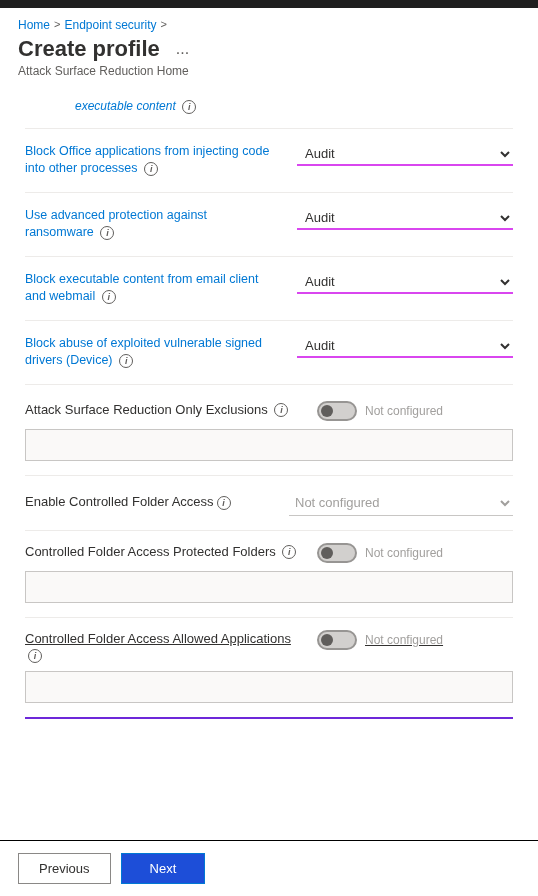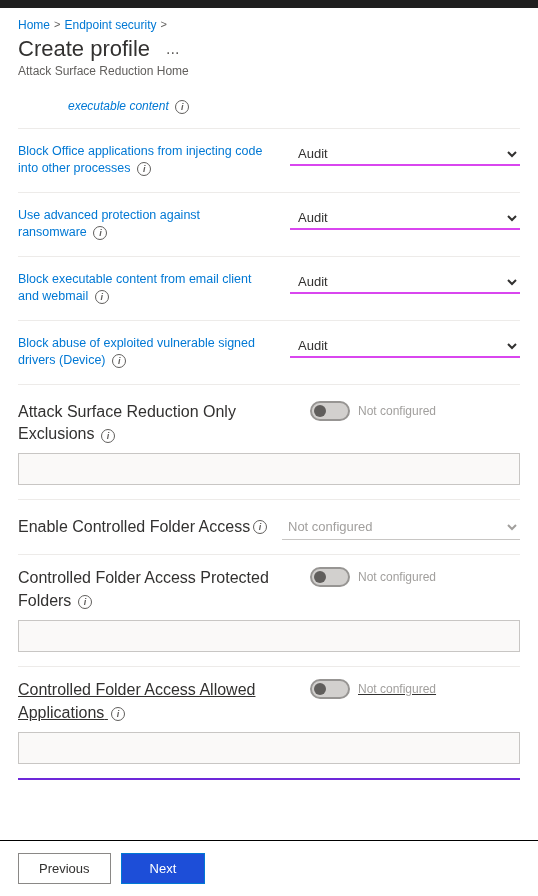--- a/index.html
+++ b/index.html
@@ -42,40 +42,40 @@
     .page-header {
       padding: 0 18px 4px 18px;
     }
     .page-title-row {
       display: flex;
       align-items: center;
       gap: 10px;
     }
     .page-title {
       font-size: 22px;
-      font-weight: 400;
+      font-weight: 700;
       color: #323130;
     }
     .ellipsis-btn {
       color: #605e5c;
       font-size: 16px;
       cursor: pointer;
       padding: 2px 6px;
       border: none;
       background: none;
     }
     .page-subtitle {
       font-size: 12px;
       color: #605e5c;
       margin-top: 2px;
     }
 
     
     .content-area {
-      padding: 0 18px;
+      padding: 0 25px;
       margin-top: 10px;
     }
 
     
     .partial-section {
       padding: 6px 0 14px 50px;
       border-bottom: 1px solid #edebe9;
     }
     .partial-label {
       font-size: 12px;
@@ -139,21 +139,21 @@
     }
     .toggle-row {
       display: flex;
       align-items: flex-start;
       gap: 12px;
     }
     .toggle-label-col {
       flex: 0 0 280px;
     }
     .toggle-label {
-      font-size: 16px;
+      font-size: 13px;
       color: #323130;
       line-height: 1.4;
     }
     .toggle-value-col {
       display: flex;
       align-items: center;
       gap: 8px;
       flex: 1;
     }
     .toggle {

